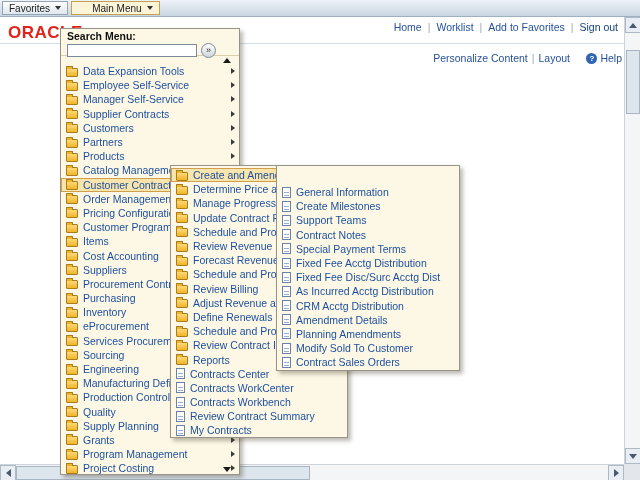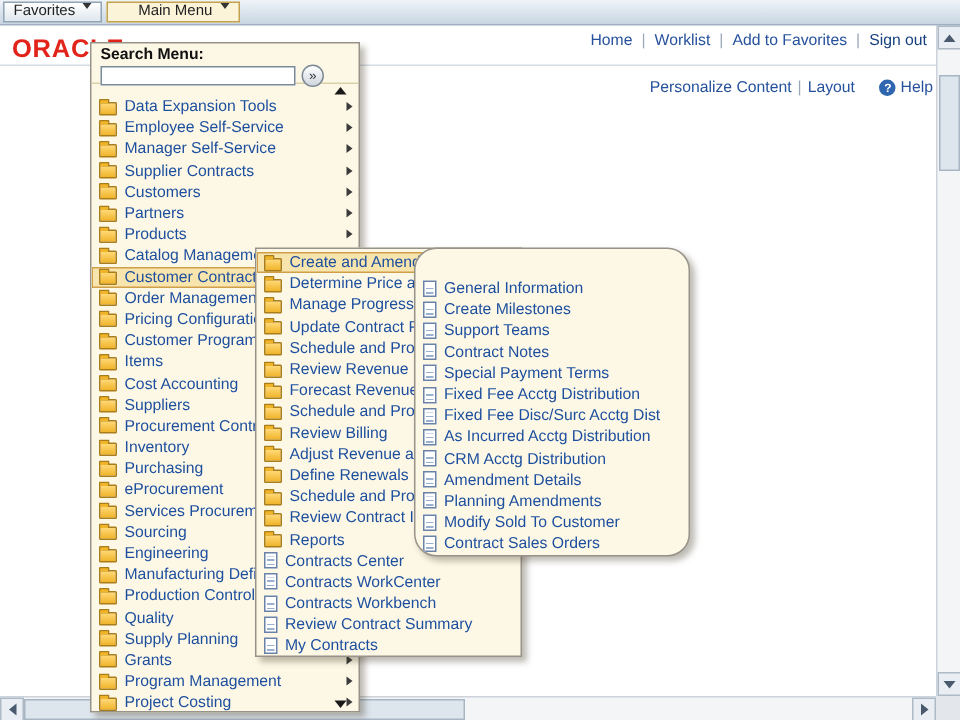--- a/index.html
+++ b/index.html
@@ -4,21 +4,21 @@
 <style>
   * { box-sizing: border-box; margin: 0; padding: 0; }
   html,body { width:640px; height:480px; }
   body { font-family: "Liberation Sans", sans-serif; }
   .page { position:relative; width:640px; height:480px; background:#ffffff; overflow:hidden; }
 
   
   .topbar { position:absolute; left:0; top:0; width:640px; height:17px;
     background:linear-gradient(#eef3f8,#c9d6e2); border-bottom:1px solid #9fb0c0;
     display:flex; align-items:center; padding-left:2px; z-index:30; }
-  .tb-btn { display:inline-flex; height:14px; padding:0 6px;
+  .tb-btn { display:inline-flex; align-items:center; height:14px; padding:0 6px;
     border:1px solid #93a4b5; background:linear-gradient(#ffffff,#dfe7ee);
     font-size:10px; color:#222; margin-right:3px; cursor:pointer; white-space:nowrap; }
   .tb-btn.active { background:#fcf4d8; border-color:#c2a24e;padding-left:20px; }
   .caret { display:inline-block; width:0; height:0; border-top:4px solid #333;
     border-left:3px solid transparent; border-right:3px solid transparent; margin-left:5px; }
 
   
   .header { position:absolute; left:0; top:17px; width:640px; height:27px;
     background:#ffffff; border-bottom:1px solid #d4dde5; z-index:5; }
   .logo { position:absolute; left:8px; top:6px; font-size:17px; font-weight:bold;
@@ -36,21 +36,21 @@
   .ulink { color:#26519c; cursor:pointer; }
   .help-icon { display:inline-flex; align-items:center; justify-content:center;
     width:11px; height:11px; border-radius:50%; background:#2e66b0; color:#fff;
     font-size:8px; font-weight:bold; }
 
   
   .menu-panel { position:absolute; background:#fdf8e6; border:1px solid #98938a;
     box-shadow:3px 3px 4px rgba(70,60,40,0.35); overflow:hidden; }
   .panel1 { left:60px; top:28px; width:180px; height:447px; z-index:11; }
   .panel2 { left:170px; top:165px; width:178px; height:273px; z-index:12; padding-top:2px; }
-  .panel3 { left:276px; top:165px; width:184px; height:206px; z-index:13; padding-top:19px;border-radius:15px; }
+  .panel3 { left:276px; top:165px; width:184px; height:206px; z-index:13; padding-top:19px; }
 
   .search-area { height:27px; padding:2px 6px 0 6px; border-bottom:1px solid #d9cfa8; }
   .search-label { font-size:10.5px; font-weight:bold; color:#111; height:11px; line-height:11px; }
   .search-row { display:flex; align-items:center; margin-top:1px; gap:4px; }
   .search-input { width:130px; height:13px; border:1px solid #7a8a99; background:#fff;
     font-size:10px; padding:0 2px; }
   .search-go { width:15px; height:15px; border-radius:50%; border:1px solid #7d8a96;
     background:linear-gradient(#ffffff,#cfd6dd); font-size:9px; line-height:11px;
     color:#333; cursor:pointer; padding:0; }
 
@@ -247,27 +247,27 @@
         </div>
         <div class="menu-item folder-item">
           <span class="icon folder-icon"></span>
 
           <span class="label">Procurement Contracts</span>
           <span class="arrow"></span>
         </div>
         <div class="menu-item folder-item">
           <span class="icon folder-icon"></span>
 
+          <span class="label">Purchasing</span>
+          <span class="arrow"></span>
+        </div>
+        <div class="menu-item folder-item">
+          <span class="icon folder-icon"></span>
+
           <span class="label">Inventory</span>
-          <span class="arrow"></span>
-        </div>
-        <div class="menu-item folder-item">
-          <span class="icon folder-icon"></span>
-
-          <span class="label">Purchasing</span>
           <span class="arrow"></span>
         </div>
         <div class="menu-item folder-item">
           <span class="icon folder-icon"></span>
 
           <span class="label">eProcurement</span>
           <span class="arrow"></span>
         </div>
         <div class="menu-item folder-item">
           <span class="icon folder-icon"></span>

